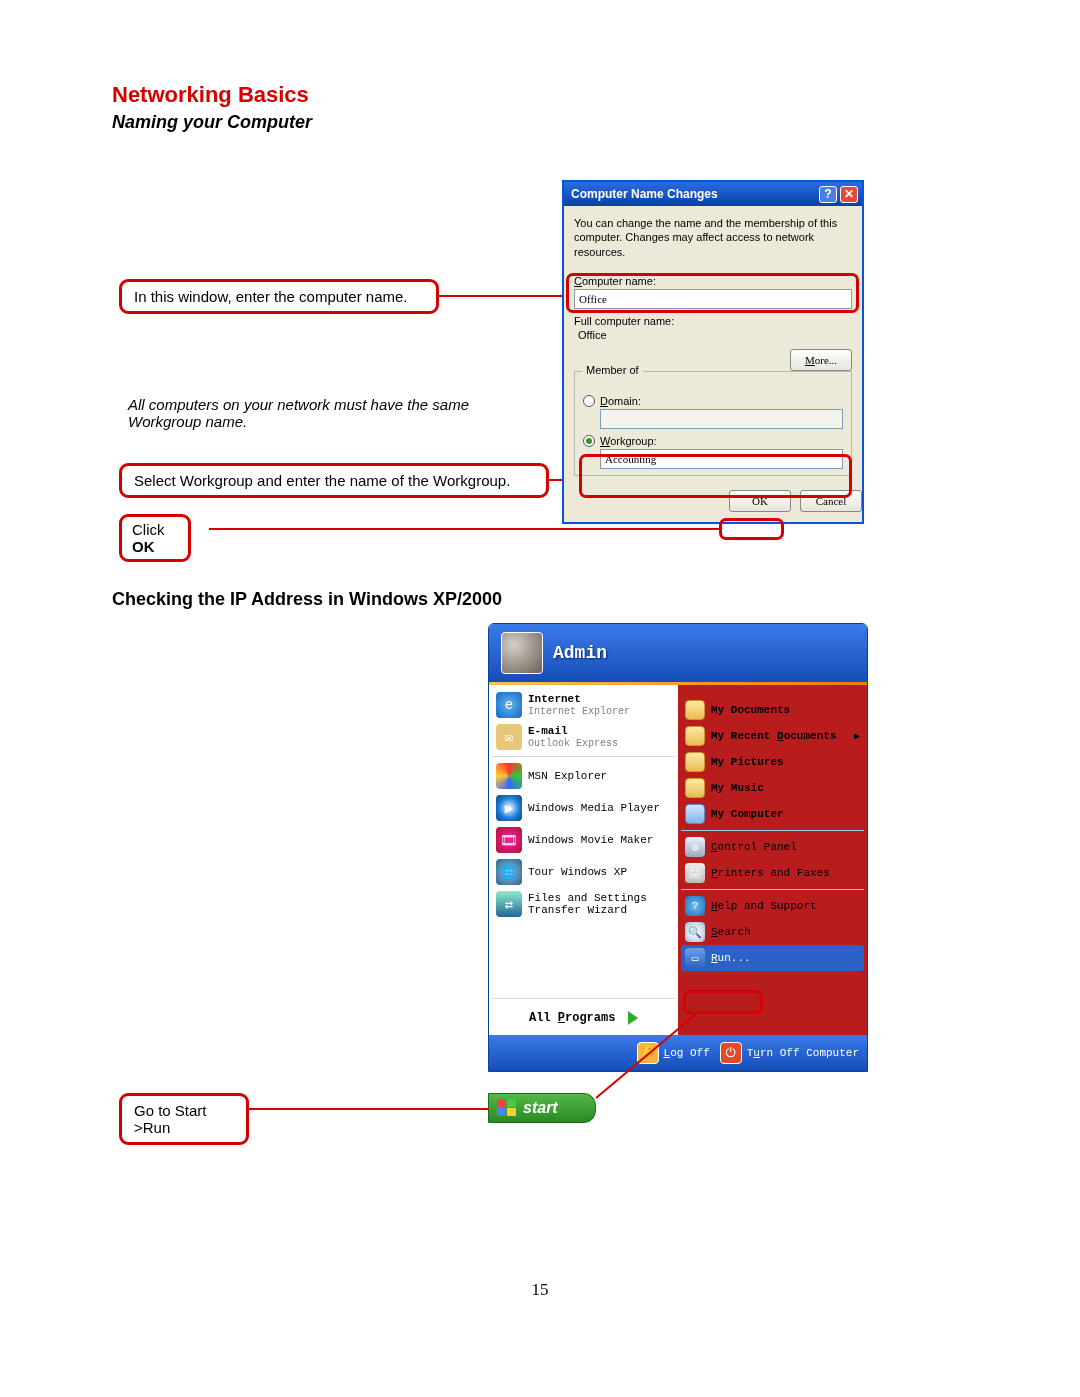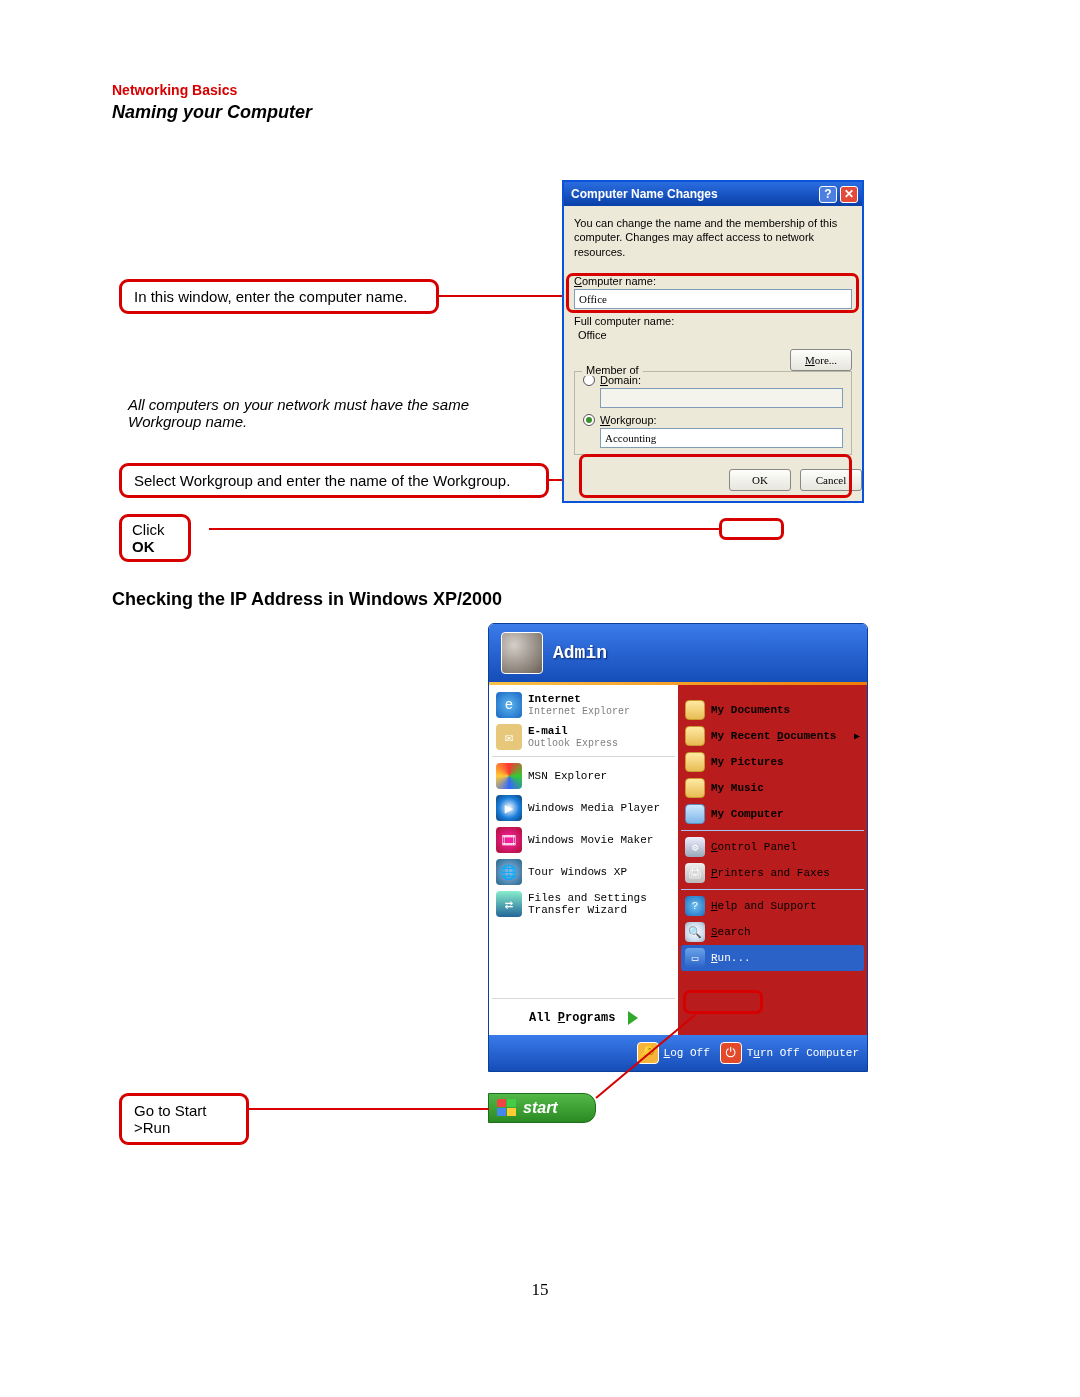--- a/index.html
+++ b/index.html
@@ -1,18 +1,18 @@
 <!DOCTYPE html>
 <html><head>
 <meta charset="utf-8">
 <style>
   * { box-sizing: border-box; }
   body { margin:0; background:#fff; font-family:Arial,Helvetica,sans-serif; width:1080px; height:1397px; position:relative; color:#000; }
   .page { position:absolute; left:112px; top:82px; width:856px; }
-  .h-red { color:#d70000; font-weight:bold; font-size:14px; }
+  .h-red { color:#d70000; font-weight:bold; font-size:22px; }
   .h-sub { font-weight:bold; font-style:italic; font-size:18px; margin-top:4px; }
   .h-sec2 { font-weight:bold; font-size:18px; margin-top:24px; }
   .pagenum { position:absolute; left:0; right:0; text-align:center; top:1280px; font-size:17px; font-family:"Times New Roman",serif; }
 
   .callout { position:absolute; border:3px solid #d60000; border-radius:9px; background:#fff; font-size:15px; padding:6px 12px; }
   .callout.small { padding:4px 10px; }
   .note { position:absolute; font-style:italic; font-size:15px; }
   .connector { position:absolute; height:0; border-top:2px solid #d60000; }
 
   
@@ -21,21 +21,21 @@
   .titlebar .spacer{flex:1}
   .tbtn { width:18px; height:17px; border:1px solid #fff; border-radius:3px; margin-left:3px; display:flex; align-items:center; justify-content:center; font-weight:bold; font-size:12px; }
   .tbtn.help { background:#4c7fe0; color:#fff; }
   .tbtn.close { background:#e44a3a; color:#fff; }
   .dbody { padding:10px 10px 8px; }
   .dtext { font-size:11px; line-height:1.3; margin-bottom:16px; }
   .flabel { font-size:11px; margin-bottom:2px; }
   .field { width:100%; height:20px; border:1px solid #7f9db9; background:#fff; padding:1px 4px; font-size:11px; font-family:Tahoma; }
   .ro { font-size:11px; margin:2px 0 8px 4px; }
   .more { float:right; }
-  .groupbox { border:1px solid #b8b8a8; padding:0 8px 6px; margin-top:8px; position:relative; clear:both; }
+  .groupbox { border:1px solid #b8b8a8; padding:21px 8px 6px; margin-top:8px; position:relative; clear:both; }
   .groupbox > .legend { position:absolute; top:-8px; left:7px; background:#ece9d8; padding:0 4px; font-size:11px; }
   .radio-row { display:flex; align-items:center; gap:5px; margin:2px 0; }
   .radio { width:12px; height:12px; border:1px solid #555; border-radius:50%; background:#fff; display:inline-flex; align-items:center; justify-content:center; }
   .radio.checked::after { content:""; width:6px; height:6px; border-radius:50%; background:#3c8f2f; }
   .dbtns { text-align:right; padding:6px 0 10px; }
   .winbtn { display:inline-block; min-width:62px; height:22px; border:1px solid #888; border-radius:3px; background:linear-gradient(#fdfdfb,#e6e6dd); font-size:11px; font-family:Tahoma; text-align:center; line-height:20px; margin-left:6px; }
 
   .red-highlight { position:absolute; border:3px solid #d60000; border-radius:7px; }
 
   

